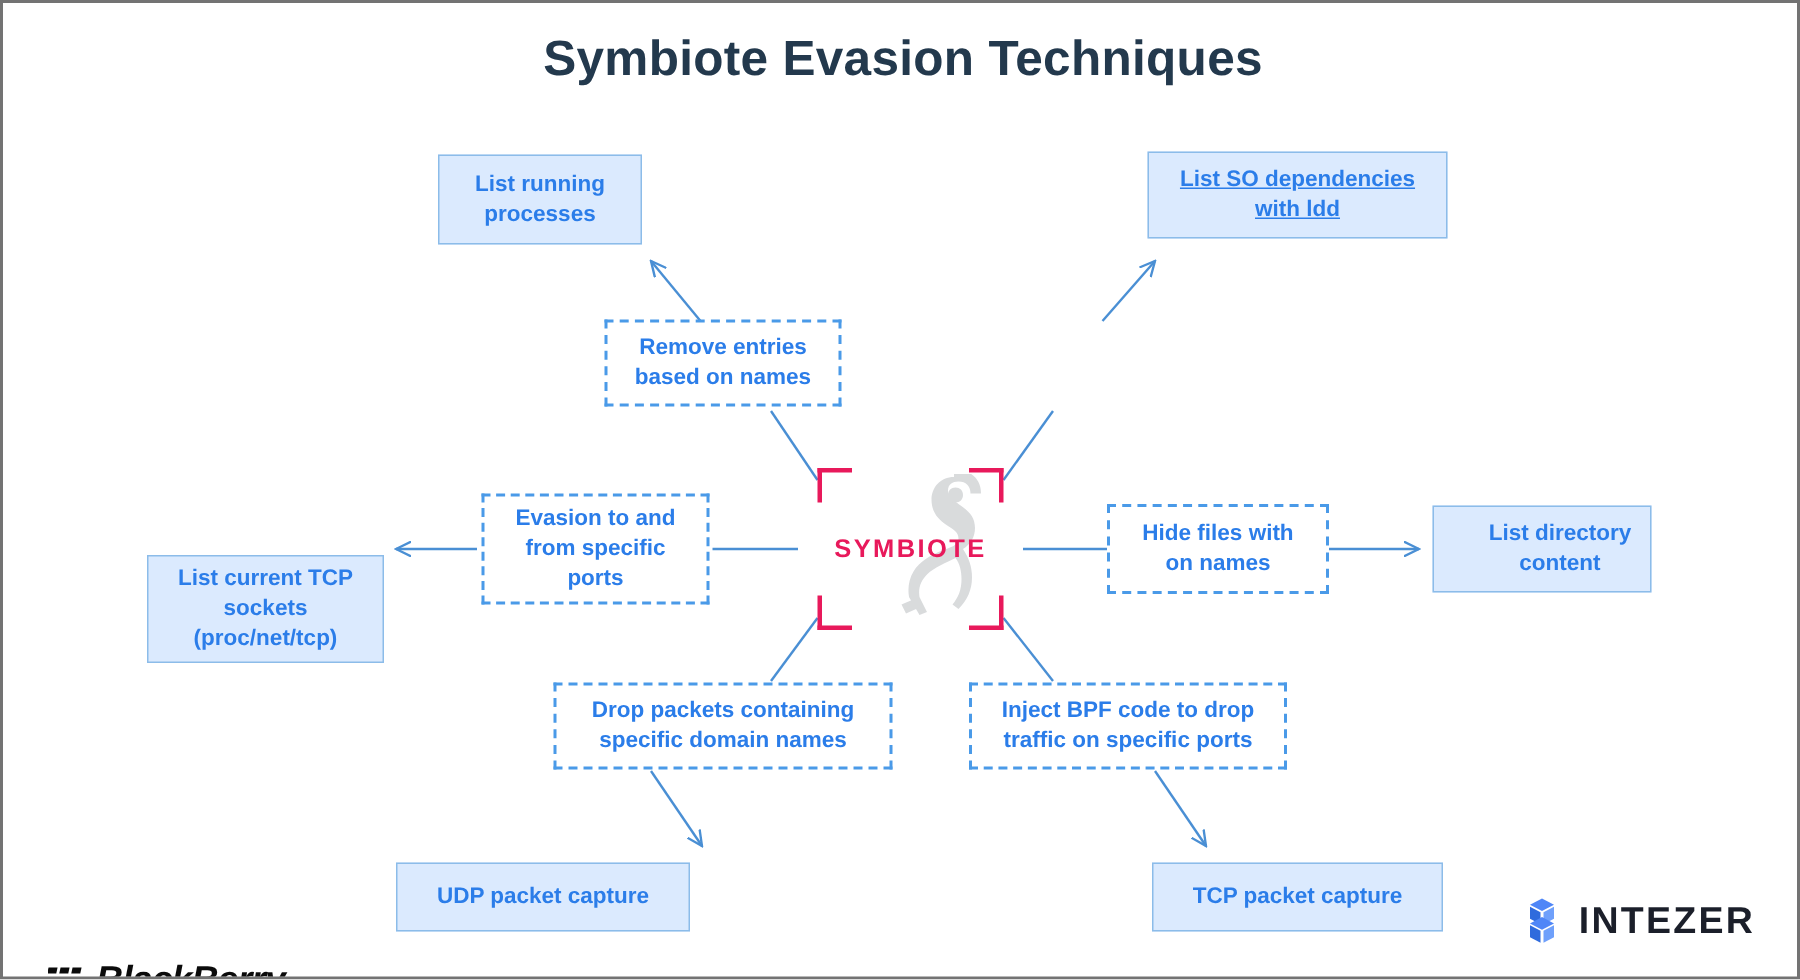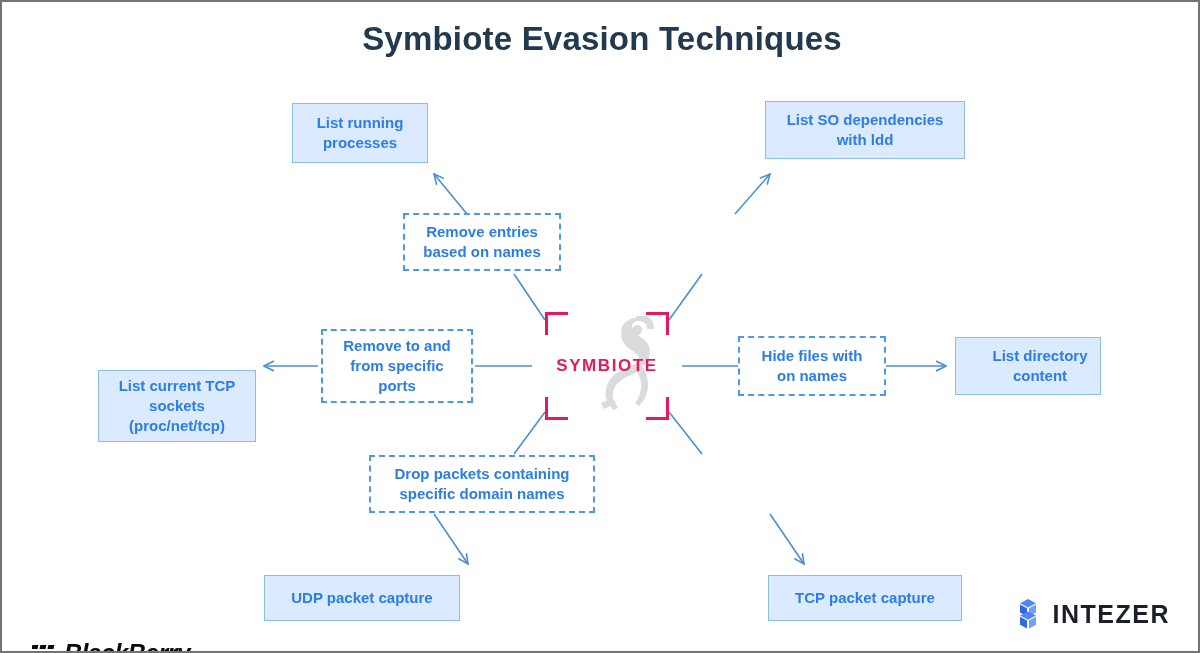--- a/index.html
+++ b/index.html
@@ -190,21 +190,21 @@
     <div id="center-word">SYMBIOTE</div>
   </div>
 
   <div class="node solid" style="left:290px; top:101px; width:136px; height:60px;">
     <div>
       <span>List running</span>
       <span>processes</span>
     </div>
   </div>
 
-  <div class="node solid" style="left:763px; top:99px; width:200px; height:58px;">
+  <div class="node solid" style="left:763px; top:99px; width:200px; height:58px;text-decoration:underline;">
     <div>
       <span>List SO dependencies</span>
       <span>with ldd</span>
     </div>
   </div>
 
   <div class="node solid" style="left:96px; top:328px; width:158px; height:72px;margin-top:40px;">
     <div>
       <span>List current TCP</span>
       <span>sockets</span>
@@ -234,40 +234,46 @@
   <div class="node dashed" style="left:401px; top:211px; width:158px; height:58px;">
     <div>
       <span>Remove entries</span>
       <span>based on names</span>
     </div>
   </div>
 
 
   <div class="node dashed" style="left:319px; top:327px; width:152px; height:74px;">
     <div>
-      <span>Remove to and</span>
+      <span>Evasion to and</span>
       <span>from specific</span>
       <span>ports</span>
     </div>
   </div>
 
   <div class="node dashed" style="left:736px; top:334px; width:148px; height:60px;">
     <div>
       <span>Hide files with</span>
       <span>on names</span>
     </div>
   </div>
 
   <div class="node dashed" style="left:367px; top:453px; width:226px; height:58px;">
     <div>
       <span>Drop packets containing</span>
       <span>specific domain names</span>
     </div>
   </div>
 
+  <div class="node dashed" style="left:644px; top:453px; width:212px; height:58px;">
+    <div>
+      <span>Inject BPF code to drop</span>
+      <span>traffic on specific ports</span>
+    </div>
+  </div>
 
   <div id="blackberry-logo">
     <svg id="bb-mark" viewBox="0 0 28 24">
       <g fill="#0b0b0b">
         <rect x="1" y="3" width="6" height="4" transform="skewX(-12)"></rect>
         <rect x="9" y="3" width="6" height="4" transform="skewX(-12)"></rect>
         <rect x="5" y="9" width="6" height="4" transform="skewX(-12)"></rect>
         <rect x="13" y="9" width="6" height="4" transform="skewX(-12)"></rect>
         <rect x="9" y="15" width="6" height="4" transform="skewX(-12)"></rect>
         <rect x="17" y="15" width="6" height="4" transform="skewX(-12)"></rect>

